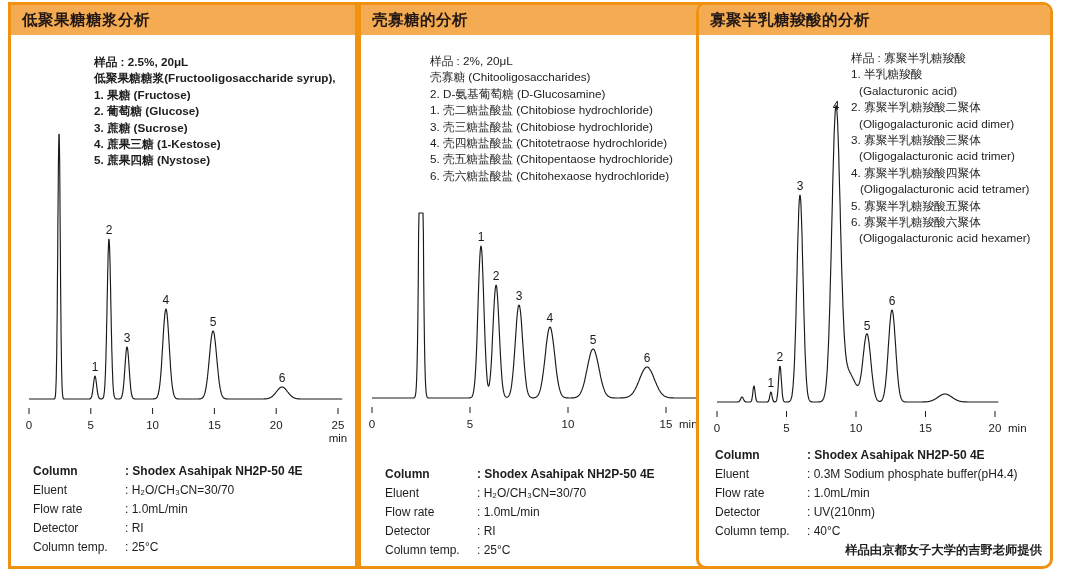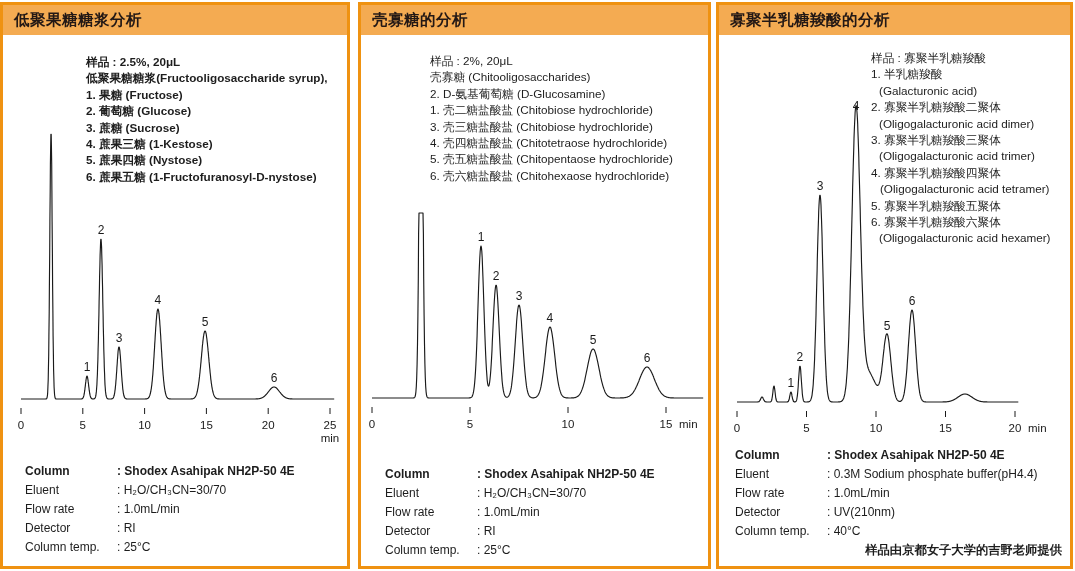--- a/index.html
+++ b/index.html
@@ -29,21 +29,21 @@
   .cond-block{position:absolute;font-size:12px;line-height:18.9px;white-space:nowrap;}
   .cond-row .cond-label{display:inline-block;width:92px;}
   .cond-row.bold{font-weight:bold;}
   .credit{
     position:absolute;font-size:12.3px;font-weight:bold;white-space:nowrap;
   }
 </style>
 </head>
 <body>
 
-<div class="panel" style="left:0;width:344px;">
+<div class="panel" style="left:8px;width:344px;">
   <div class="panel-header">
     <span class="panel-title">低聚果糖糖浆分析</span>
   </div>
   <div class="panel-body">
     <svg class="chart" width="344" height="531" viewBox="0 0 344 531">
         <path d="M18.0 364.0L18.2 364.0L18.5 364.0L18.7 364.0L19.0 364.0L19.2 364.0L19.5 364.0L19.7 364.0L20.0 364.0L20.2 364.0L20.5 364.0L20.7 364.0L21.0 364.0L21.2 364.0L21.5 364.0L21.7 364.0L22.0 364.0L22.2 364.0L22.4 364.0L22.7 364.0L22.9 364.0L23.2 364.0L23.4 364.0L23.7 364.0L23.9 364.0L24.2 364.0L24.4 364.0L24.7 364.0L24.9 364.0L25.2 364.0L25.4 364.0L25.7 364.0L25.9 364.0L26.2 364.0L26.4 364.0L26.7 364.0L26.9 364.0L27.1 364.0L27.4 364.0L27.6 364.0L27.9 364.0L28.1 364.0L28.4 364.0L28.6 364.0L28.9 364.0L29.1 364.0L29.4 364.0L29.6 364.0L29.9 364.0L30.1 364.0L30.4 364.0L30.6 364.0L30.9 364.0L31.1 364.0L31.3 364.0L31.6 364.0L31.8 364.0L32.1 364.0L32.3 364.0L32.6 364.0L32.8 364.0L33.1 364.0L33.3 364.0L33.6 364.0L33.8 364.0L34.1 364.0L34.3 364.0L34.6 364.0L34.8 364.0L35.1 364.0L35.3 364.0L35.6 364.0L35.8 364.0L36.0 364.0L36.3 364.0L36.5 364.0L36.8 364.0L37.0 364.0L37.3 364.0L37.5 364.0L37.8 364.0L38.0 364.0L38.3 364.0L38.5 364.0L38.8 364.0L39.0 364.0L39.3 364.0L39.5 364.0L39.8 364.0L40.0 364.0L40.2 364.0L40.5 364.0L40.7 364.0L41.0 364.0L41.2 364.0L41.5 364.0L41.7 364.0L42.0 364.0L42.2 364.0L42.5 364.0L42.7 364.0L43.0 363.9L43.2 363.9L43.5 363.7L43.7 363.4L44.0 362.9L44.2 361.8L44.5 360.0L44.7 357.1L44.9 352.3L45.2 345.1L45.4 334.7L45.7 320.2L45.9 301.3L46.2 277.6L46.4 249.7L46.7 218.7L46.9 186.6L47.2 155.8L47.4 129.3L47.7 109.7L47.9 99.3L48.2 99.3L48.4 109.7L48.7 129.3L48.9 155.8L49.1 186.6L49.4 218.7L49.6 249.7L49.9 277.6L50.1 301.3L50.4 320.2L50.6 334.7L50.9 345.1L51.1 352.3L51.4 357.1L51.6 360.0L51.9 361.8L52.1 362.9L52.4 363.4L52.6 363.7L52.9 363.9L53.1 363.9L53.3 364.0L53.6 364.0L53.8 364.0L54.1 364.0L54.3 364.0L54.6 364.0L54.8 364.0L55.1 364.0L55.3 364.0L55.6 364.0L55.8 364.0L56.1 364.0L56.3 364.0L56.6 364.0L56.8 364.0L57.1 364.0L57.3 364.0L57.6 364.0L57.8 364.0L58.0 364.0L58.3 364.0L58.5 364.0L58.8 364.0L59.0 364.0L59.3 364.0L59.5 364.0L59.8 364.0L60.0 364.0L60.3 364.0L60.5 364.0L60.8 364.0L61.0 364.0L61.3 364.0L61.5 364.0L61.8 364.0L62.0 364.0L62.2 364.0L62.5 364.0L62.7 364.0L63.0 364.0L63.2 364.0L63.5 364.0L63.7 364.0L64.0 364.0L64.2 364.0L64.5 364.0L64.7 364.0L65.0 364.0L65.2 364.0L65.5 364.0L65.7 364.0L66.0 364.0L66.2 364.0L66.5 364.0L66.7 364.0L66.9 364.0L67.2 364.0L67.4 364.0L67.7 364.0L67.9 364.0L68.2 364.0L68.4 364.0L68.7 364.0L68.9 364.0L69.2 364.0L69.4 364.0L69.7 364.0L69.9 364.0L70.2 364.0L70.4 364.0L70.7 364.0L70.9 364.0L71.1 364.0L71.4 364.0L71.6 364.0L71.9 364.0L72.1 364.0L72.4 364.0L72.6 364.0L72.9 364.0L73.1 364.0L73.4 364.0L73.6 364.0L73.9 364.0L74.1 364.0L74.4 364.0L74.6 364.0L74.9 364.0L75.1 364.0L75.4 364.0L75.6 364.0L75.8 364.0L76.1 364.0L76.3 364.0L76.6 364.0L76.8 364.0L77.1 364.0L77.3 364.0L77.6 364.0L77.8 364.0L78.1 364.0L78.3 364.0L78.6 363.9L78.8 363.9L79.1 363.8L79.3 363.7L79.6 363.5L79.8 363.2L80.0 362.9L80.3 362.4L80.5 361.7L80.8 360.9L81.0 359.8L81.3 358.5L81.5 357.0L81.8 355.2L82.0 353.2L82.3 351.1L82.5 349.0L82.8 346.9L83.0 345.0L83.3 343.3L83.5 342.1L83.8 341.3L84.0 341.0L84.2 341.3L84.5 342.1L84.7 343.3L85.0 345.0L85.2 346.9L85.5 349.0L85.7 351.1L86.0 353.2L86.2 355.2L86.5 357.0L86.7 358.5L87.0 359.8L87.2 360.9L87.5 361.7L87.7 362.4L88.0 362.9L88.2 363.2L88.5 363.5L88.7 363.7L88.9 363.8L89.2 363.9L89.4 363.9L89.7 363.9L89.9 364.0L90.2 364.0L90.4 364.0L90.7 363.9L90.9 363.9L91.2 363.8L91.4 363.7L91.7 363.5L91.9 363.2L92.2 362.8L92.4 362.2L92.7 361.4L92.9 360.2L93.1 358.6L93.4 356.4L93.6 353.5L93.9 349.8L94.1 345.1L94.4 339.3L94.6 332.3L94.9 324.1L95.1 314.6L95.4 304.0L95.6 292.3L95.9 279.8L96.1 267.0L96.4 254.1L96.6 241.7L96.9 230.4L97.1 220.5L97.4 212.6L97.6 207.2L97.8 204.4L98.1 204.4L98.3 207.2L98.6 212.6L98.8 220.5L99.1 230.4L99.3 241.7L99.6 254.1L99.8 267.0L100.1 279.8L100.3 292.3L100.6 304.0L100.8 314.6L101.1 324.1L101.3 332.3L101.6 339.3L101.8 345.1L102.0 349.8L102.3 353.5L102.5 356.4L102.8 358.6L103.0 360.2L103.3 361.4L103.5 362.2L103.8 362.8L104.0 363.2L104.3 363.5L104.5 363.7L104.8 363.8L105.0 363.9L105.3 363.9L105.5 364.0L105.8 364.0L106.0 364.0L106.3 364.0L106.5 364.0L106.7 364.0L107.0 364.0L107.2 364.0L107.5 364.0L107.7 364.0L108.0 364.0L108.2 363.9L108.5 363.9L108.7 363.9L109.0 363.8L109.2 363.7L109.5 363.6L109.7 363.4L110.0 363.2L110.2 362.9L110.5 362.4L110.7 361.9L110.9 361.2L111.2 360.3L111.4 359.1L111.7 357.8L111.9 356.1L112.2 354.1L112.4 351.9L112.7 349.3L112.9 346.4L113.2 343.2L113.4 339.8L113.7 336.2L113.9 332.5L114.2 328.8L114.4 325.2L114.7 321.8L114.9 318.8L115.1 316.2L115.4 314.2L115.6 312.8L115.9 312.1L116.1 312.1L116.4 312.8L116.6 314.2L116.9 316.2L117.1 318.8L117.4 321.8L117.6 325.2L117.9 328.8L118.1 332.5L118.4 336.2L118.6 339.8L118.9 343.2L119.1 346.4L119.4 349.3L119.6 351.9L119.8 354.1L120.1 356.1L120.3 357.8L120.6 359.1L120.8 360.3L121.1 361.2L121.3 361.9L121.6 362.4L121.8 362.9L122.1 363.2L122.3 363.4L122.6 363.6L122.8 363.7L123.1 363.8L123.3 363.9L123.6 363.9L123.8 363.9L124.0 364.0L124.3 364.0L124.5 364.0L124.8 364.0L125.0 364.0L125.3 364.0L125.5 364.0L125.8 364.0L126.0 364.0L126.3 364.0L126.5 364.0L126.8 364.0L127.0 364.0L127.3 364.0L127.5 364.0L127.8 364.0L128.0 364.0L128.3 364.0L128.5 364.0L128.7 364.0L129.0 364.0L129.2 364.0L129.5 364.0L129.7 364.0L130.0 364.0L130.2 364.0L130.5 364.0L130.7 364.0L131.0 364.0L131.2 364.0L131.5 364.0L131.7 364.0L132.0 364.0L132.2 364.0L132.5 364.0L132.7 364.0L132.9 364.0L133.2 364.0L133.4 364.0L133.7 364.0L133.9 364.0L134.2 364.0L134.4 364.0L134.7 364.0L134.9 364.0L135.2 364.0L135.4 364.0L135.7 364.0L135.9 364.0L136.2 364.0L136.4 364.0L136.7 364.0L136.9 364.0L137.2 364.0L137.4 364.0L137.6 364.0L137.9 364.0L138.1 364.0L138.4 364.0L138.6 364.0L138.9 364.0L139.1 364.0L139.4 364.0L139.6 364.0L139.9 364.0L140.1 364.0L140.4 364.0L140.6 364.0L140.9 364.0L141.1 364.0L141.4 364.0L141.6 364.0L141.8 364.0L142.1 364.0L142.3 364.0L142.6 363.9L142.8 363.9L143.1 363.9L143.3 363.9L143.6 363.8L143.8 363.8L144.1 363.7L144.3 363.6L144.6 363.5L144.8 363.4L145.1 363.2L145.3 363.0L145.6 362.7L145.8 362.4L146.0 362.1L146.3 361.6L146.5 361.1L146.8 360.4L147.0 359.6L147.3 358.8L147.5 357.7L147.8 356.5L148.0 355.2L148.3 353.6L148.5 351.8L148.8 349.8L149.0 347.6L149.3 345.2L149.5 342.5L149.8 339.6L150.0 336.4L150.3 333.1L150.5 329.5L150.7 325.7L151.0 321.8L151.2 317.7L151.5 313.6L151.7 309.4L152.0 305.2L152.2 301.1L152.5 297.0L152.7 293.2L153.0 289.5L153.2 286.1L153.5 283.1L153.7 280.4L154.0 278.2L154.2 276.4L154.5 275.1L154.7 274.3L154.9 274.0L155.2 274.3L155.4 275.1L155.7 276.4L155.9 278.2L156.2 280.4L156.4 283.1L156.7 286.1L156.9 289.5L157.2 293.2L157.4 297.0L157.7 301.1L157.9 305.2L158.2 309.4L158.4 313.6L158.7 317.7L158.9 321.8L159.2 325.7L159.4 329.5L159.6 333.1L159.9 336.4L160.1 339.6L160.4 342.5L160.6 345.2L160.9 347.6L161.1 349.8L161.4 351.8L161.6 353.6L161.9 355.2L162.1 356.5L162.4 357.7L162.6 358.8L162.9 359.6L163.1 360.4L163.4 361.1L163.6 361.6L163.8 362.1L164.1 362.4L164.3 362.7L164.6 363.0L164.8 363.2L165.1 363.4L165.3 363.5L165.6 363.6L165.8 363.7L166.1 363.8L166.3 363.8L166.6 363.9L166.8 363.9L167.1 363.9L167.3 363.9L167.6 364.0L167.8 364.0L168.1 364.0L168.3 364.0L168.5 364.0L168.8 364.0L169.0 364.0L169.3 364.0L169.5 364.0L169.8 364.0L170.0 364.0L170.3 364.0L170.5 364.0L170.8 364.0L171.0 364.0L171.3 364.0L171.5 364.0L171.8 364.0L172.0 364.0L172.3 364.0L172.5 364.0L172.7 364.0L173.0 364.0L173.2 364.0L173.5 364.0L173.7 364.0L174.0 364.0L174.2 364.0L174.5 364.0L174.7 364.0L175.0 364.0L175.2 364.0L175.5 364.0L175.7 364.0L176.0 364.0L176.2 364.0L176.5 364.0L176.7 364.0L176.9 364.0L177.2 364.0L177.4 364.0L177.7 364.0L177.9 364.0L178.2 364.0L178.4 364.0L178.7 364.0L178.9 364.0L179.2 364.0L179.4 364.0L179.7 364.0L179.9 364.0L180.2 364.0L180.4 364.0L180.7 364.0L180.9 364.0L181.2 364.0L181.4 364.0L181.6 364.0L181.9 364.0L182.1 364.0L182.4 364.0L182.6 364.0L182.9 364.0L183.1 364.0L183.4 364.0L183.6 364.0L183.9 364.0L184.1 364.0L184.4 364.0L184.6 364.0L184.9 364.0L185.1 364.0L185.4 364.0L185.6 364.0L185.8 364.0L186.1 364.0L186.3 364.0L186.6 364.0L186.8 364.0L187.1 364.0L187.3 364.0L187.6 364.0L187.8 364.0L188.1 363.9L188.3 363.9L188.6 363.9L188.8 363.9L189.1 363.9L189.3 363.8L189.6 363.8L189.8 363.7L190.1 363.6L190.3 363.5L190.5 363.4L190.8 363.3L191.0 363.2L191.3 363.0L191.5 362.8L191.8 362.5L192.0 362.2L192.3 361.9L192.5 361.5L192.8 361.0L193.0 360.5L193.3 359.9L193.5 359.2L193.8 358.4L194.0 357.5L194.3 356.5L194.5 355.4L194.7 354.2L195.0 352.8L195.2 351.3L195.5 349.7L195.7 348.0L196.0 346.1L196.2 344.1L196.5 341.9L196.7 339.7L197.0 337.3L197.2 334.8L197.5 332.2L197.7 329.6L198.0 326.9L198.2 324.1L198.5 321.4L198.7 318.6L199.0 315.9L199.2 313.3L199.4 310.8L199.7 308.4L199.9 306.1L200.2 304.0L200.4 302.1L200.7 300.4L200.9 299.0L201.2 297.8L201.4 296.9L201.7 296.3L201.9 296.0L202.2 296.0L202.4 296.3L202.7 296.9L202.9 297.8L203.2 299.0L203.4 300.4L203.6 302.1L203.9 304.0L204.1 306.1L204.4 308.4L204.6 310.8L204.9 313.3L205.1 315.9L205.4 318.6L205.6 321.4L205.9 324.1L206.1 326.9L206.4 329.6L206.6 332.2L206.9 334.8L207.1 337.3L207.4 339.7L207.6 341.9L207.8 344.1L208.1 346.1L208.3 348.0L208.6 349.7L208.8 351.3L209.1 352.8L209.3 354.2L209.6 355.4L209.8 356.5L210.1 357.5L210.3 358.4L210.6 359.2L210.8 359.9L211.1 360.5L211.3 361.0L211.6 361.5L211.8 361.9L212.1 362.2L212.3 362.5L212.5 362.8L212.8 363.0L213.0 363.2L213.3 363.3L213.5 363.4L213.8 363.5L214.0 363.6L214.3 363.7L214.5 363.8L214.8 363.8L215.0 363.9L215.3 363.9L215.5 363.9L215.8 363.9L216.0 363.9L216.3 364.0L216.5 364.0L216.7 364.0L217.0 364.0L217.2 364.0L217.5 364.0L217.7 364.0L218.0 364.0L218.2 364.0L218.5 364.0L218.7 364.0L219.0 364.0L219.2 364.0L219.5 364.0L219.7 364.0L220.0 364.0L220.2 364.0L220.5 364.0L220.7 364.0L221.0 364.0L221.2 364.0L221.4 364.0L221.7 364.0L221.9 364.0L222.2 364.0L222.4 364.0L222.7 364.0L222.9 364.0L223.2 364.0L223.4 364.0L223.7 364.0L223.9 364.0L224.2 364.0L224.4 364.0L224.7 364.0L224.9 364.0L225.2 364.0L225.4 364.0L225.6 364.0L225.9 364.0L226.1 364.0L226.4 364.0L226.6 364.0L226.9 364.0L227.1 364.0L227.4 364.0L227.6 364.0L227.9 364.0L228.1 364.0L228.4 364.0L228.6 364.0L228.9 364.0L229.1 364.0L229.4 364.0L229.6 364.0L229.9 364.0L230.1 364.0L230.3 364.0L230.6 364.0L230.8 364.0L231.1 364.0L231.3 364.0L231.6 364.0L231.8 364.0L232.1 364.0L232.3 364.0L232.6 364.0L232.8 364.0L233.1 364.0L233.3 364.0L233.6 364.0L233.8 364.0L234.1 364.0L234.3 364.0L234.5 364.0L234.8 364.0L235.0 364.0L235.3 364.0L235.5 364.0L235.8 364.0L236.0 364.0L236.3 364.0L236.5 364.0L236.8 364.0L237.0 364.0L237.3 364.0L237.5 364.0L237.8 364.0L238.0 364.0L238.3 364.0L238.5 364.0L238.7 364.0L239.0 364.0L239.2 364.0L239.5 364.0L239.7 364.0L240.0 364.0L240.2 364.0L240.5 364.0L240.7 364.0L241.0 364.0L241.2 364.0L241.5 364.0L241.7 364.0L242.0 364.0L242.2 364.0L242.5 364.0L242.7 364.0L243.0 364.0L243.2 364.0L243.4 364.0L243.7 364.0L243.9 364.0L244.2 364.0L244.4 364.0L244.7 364.0L244.9 364.0L245.2 364.0L245.4 364.0L245.7 364.0L245.9 364.0L246.2 364.0L246.4 364.0L246.7 364.0L246.9 364.0L247.2 364.0L247.4 364.0L247.6 364.0L247.9 364.0L248.1 364.0L248.4 364.0L248.6 364.0L248.9 364.0L249.1 364.0L249.4 364.0L249.6 364.0L249.9 364.0L250.1 364.0L250.4 364.0L250.6 364.0L250.9 364.0L251.1 364.0L251.4 364.0L251.6 364.0L251.9 364.0L252.1 364.0L252.3 364.0L252.6 364.0L252.8 363.9L253.1 363.9L253.3 363.9L253.6 363.9L253.8 363.9L254.1 363.9L254.3 363.9L254.6 363.8L254.8 363.8L255.1 363.8L255.3 363.8L255.6 363.7L255.8 363.7L256.1 363.7L256.3 363.6L256.5 363.6L256.8 363.5L257.0 363.5L257.3 363.4L257.5 363.4L257.8 363.3L258.0 363.2L258.3 363.1L258.5 363.0L258.8 362.9L259.0 362.8L259.3 362.7L259.5 362.6L259.8 362.4L260.0 362.3L260.3 362.1L260.5 362.0L260.8 361.8L261.0 361.6L261.2 361.4L261.5 361.2L261.7 361.0L262.0 360.8L262.2 360.5L262.5 360.3L262.7 360.0L263.0 359.8L263.2 359.5L263.5 359.2L263.7 358.9L264.0 358.6L264.2 358.3L264.5 358.0L264.7 357.7L265.0 357.4L265.2 357.0L265.4 356.7L265.7 356.4L265.9 356.1L266.2 355.8L266.4 355.4L266.7 355.1L266.9 354.8L267.2 354.5L267.4 354.3L267.7 354.0L267.9 353.7L268.2 353.5L268.4 353.2L268.7 353.0L268.9 352.8L269.2 352.6L269.4 352.5L269.6 352.4L269.9 352.2L270.1 352.1L270.4 352.1L270.6 352.0L270.9 352.0L271.1 352.0L271.4 352.0L271.6 352.1L271.9 352.1L272.1 352.2L272.4 352.4L272.6 352.5L272.9 352.6L273.1 352.8L273.4 353.0L273.6 353.2L273.9 353.5L274.1 353.7L274.3 354.0L274.6 354.3L274.8 354.5L275.1 354.8L275.3 355.1L275.6 355.4L275.8 355.8L276.1 356.1L276.3 356.4L276.6 356.7L276.8 357.0L277.1 357.4L277.3 357.7L277.6 358.0L277.8 358.3L278.1 358.6L278.3 358.9L278.5 359.2L278.8 359.5L279.0 359.8L279.3 360.0L279.5 360.3L279.8 360.5L280.0 360.8L280.3 361.0L280.5 361.2L280.8 361.4L281.0 361.6L281.3 361.8L281.5 362.0L281.8 362.1L282.0 362.3L282.3 362.4L282.5 362.6L282.8 362.7L283.0 362.8L283.2 362.9L283.5 363.0L283.7 363.1L284.0 363.2L284.2 363.3L284.5 363.4L284.7 363.4L285.0 363.5L285.2 363.5L285.5 363.6L285.7 363.6L286.0 363.7L286.2 363.7L286.5 363.7L286.7 363.8L287.0 363.8L287.2 363.8L287.4 363.8L287.7 363.9L287.9 363.9L288.2 363.9L288.4 363.9L288.7 363.9L288.9 363.9L289.2 363.9L289.4 364.0L289.7 364.0L289.9 364.0L290.2 364.0L290.4 364.0L290.7 364.0L290.9 364.0L291.2 364.0L291.4 364.0L291.7 364.0L291.9 364.0L292.1 364.0L292.4 364.0L292.6 364.0L292.9 364.0L293.1 364.0L293.4 364.0L293.6 364.0L293.9 364.0L294.1 364.0L294.4 364.0L294.6 364.0L294.9 364.0L295.1 364.0L295.4 364.0L295.6 364.0L295.9 364.0L296.1 364.0L296.3 364.0L296.6 364.0L296.8 364.0L297.1 364.0L297.3 364.0L297.6 364.0L297.8 364.0L298.1 364.0L298.3 364.0L298.6 364.0L298.8 364.0L299.1 364.0L299.3 364.0L299.6 364.0L299.8 364.0L300.1 364.0L300.3 364.0L300.5 364.0L300.8 364.0L301.0 364.0L301.3 364.0L301.5 364.0L301.8 364.0L302.0 364.0L302.3 364.0L302.5 364.0L302.8 364.0L303.0 364.0L303.3 364.0L303.5 364.0L303.8 364.0L304.0 364.0L304.3 364.0L304.5 364.0L304.8 364.0L305.0 364.0L305.2 364.0L305.5 364.0L305.7 364.0L306.0 364.0L306.2 364.0L306.5 364.0L306.7 364.0L307.0 364.0L307.2 364.0L307.5 364.0L307.7 364.0L308.0 364.0L308.2 364.0L308.5 364.0L308.7 364.0L309.0 364.0L309.2 364.0L309.4 364.0L309.7 364.0L309.9 364.0L310.2 364.0L310.4 364.0L310.7 364.0L310.9 364.0L311.2 364.0L311.4 364.0L311.7 364.0L311.9 364.0L312.2 364.0L312.4 364.0L312.7 364.0L312.9 364.0L313.2 364.0L313.4 364.0L313.7 364.0L313.9 364.0L314.1 364.0L314.4 364.0L314.6 364.0L314.9 364.0L315.1 364.0L315.4 364.0L315.6 364.0L315.9 364.0L316.1 364.0L316.4 364.0L316.6 364.0L316.9 364.0L317.1 364.0L317.4 364.0L317.6 364.0L317.9 364.0L318.1 364.0L318.3 364.0L318.6 364.0L318.8 364.0L319.1 364.0L319.3 364.0L319.6 364.0L319.8 364.0L320.1 364.0L320.3 364.0L320.6 364.0L320.8 364.0L321.1 364.0L321.3 364.0L321.6 364.0L321.8 364.0L322.1 364.0L322.3 364.0L322.6 364.0L322.8 364.0L323.0 364.0L323.3 364.0L323.5 364.0L323.8 364.0L324.0 364.0L324.3 364.0L324.5 364.0L324.8 364.0L325.0 364.0L325.3 364.0L325.5 364.0L325.8 364.0L326.0 364.0L326.3 364.0L326.5 364.0L326.8 364.0L327.0 364.0L327.2 364.0L327.5 364.0L327.7 364.0L328.0 364.0L328.2 364.0L328.5 364.0L328.7 364.0L329.0 364.0L329.2 364.0L329.5 364.0L329.7 364.0L330.0 364.0L330.2 364.0L330.5 364.0L330.7 364.0L331.0 364.0L331.2 364.0" fill="none" stroke="#1a1a1a" stroke-width="1.15" stroke-linejoin="round"></path>
         <line x1="18" x2="18" y1="373" y2="379" stroke="#1a1a1a" stroke-width="1"></line>
         <text x="18" y="394" text-anchor="middle" font-size="11.5" fill="#1a1a1a">0</text>
         <line x1="79.8" x2="79.8" y1="373" y2="379" stroke="#1a1a1a" stroke-width="1"></line>
         <text x="79.8" y="394" text-anchor="middle" font-size="11.5" fill="#1a1a1a">5</text>
@@ -64,21 +64,20 @@
         <text x="271.00919999999996" y="347" text-anchor="middle" font-size="12" fill="#1a1a1a">6</text>
       </svg>
     <div class="sample-block" style="left:83px;top:19px;font-weight:bold;">
         <div>样品 : 2.5%, 20μL</div>
         <div>低聚果糖糖浆(Fructooligosaccharide syrup),</div>
         <div>1. 果糖 (Fructose)</div>
         <div>2. 葡萄糖 (Glucose)</div>
         <div>3. 蔗糖 (Sucrose)</div>
         <div>4. 蔗果三糖 (1-Kestose)</div>
         <div>5. 蔗果四糖 (Nystose)</div>
-        <div>6. 蔗果五糖 (1-Fructofuranosyl-D-nystose)</div>
       </div>
     <div class="cond-block" style="left:22px;top:427px;">
         <div class="cond-row bold"><span class="cond-label">Column</span><span class="cond-value">: Shodex Asahipak NH2P-50 4E</span></div>
         <div class="cond-row"><span class="cond-label">Eluent</span><span class="cond-value">: H₂O/CH₃CN=30/70</span></div>
         <div class="cond-row"><span class="cond-label">Flow rate</span><span class="cond-value">: 1.0mL/min</span></div>
         <div class="cond-row"><span class="cond-label">Detector</span><span class="cond-value">: RI</span></div>
         <div class="cond-row"><span class="cond-label">Column temp.</span><span class="cond-value">: 25°C</span></div>
       </div>
   </div>
 </div>
@@ -119,21 +118,21 @@
     <div class="cond-block" style="left:24px;top:430px;">
         <div class="cond-row bold"><span class="cond-label">Column</span><span class="cond-value">: Shodex Asahipak NH2P-50 4E</span></div>
         <div class="cond-row"><span class="cond-label">Eluent</span><span class="cond-value">: H₂O/CH₃CN=30/70</span></div>
         <div class="cond-row"><span class="cond-label">Flow rate</span><span class="cond-value">: 1.0mL/min</span></div>
         <div class="cond-row"><span class="cond-label">Detector</span><span class="cond-value">: RI</span></div>
         <div class="cond-row"><span class="cond-label">Column temp.</span><span class="cond-value">: 25°C</span></div>
       </div>
   </div>
 </div>
 
-<div class="panel" style="left:716px;width:351px;">
+<div class="panel" style="left:696px;width:351px;border-radius:10px;">
   <div class="panel-header">
     <span class="panel-title">寡聚半乳糖羧酸的分析</span>
   </div>
   <div class="panel-body">
     <svg class="chart" width="351" height="531" viewBox="0 0 351 531">
         <path d="M18.0 367.0L18.3 367.0L18.6 367.0L18.8 367.0L19.1 367.0L19.4 367.0L19.7 367.0L19.9 367.0L20.2 367.0L20.5 367.0L20.8 367.0L21.1 367.0L21.3 367.0L21.6 367.0L21.9 367.0L22.2 367.0L22.4 367.0L22.7 367.0L23.0 367.0L23.3 367.0L23.6 367.0L23.8 367.0L24.1 367.0L24.4 367.0L24.7 367.0L25.0 367.0L25.2 367.0L25.5 367.0L25.8 367.0L26.1 367.0L26.3 367.0L26.6 367.0L26.9 367.0L27.2 367.0L27.5 367.0L27.7 367.0L28.0 367.0L28.3 367.0L28.6 367.0L28.8 367.0L29.1 367.0L29.4 367.0L29.7 367.0L30.0 367.0L30.2 367.0L30.5 367.0L30.8 367.0L31.1 367.0L31.3 367.0L31.6 367.0L31.9 367.0L32.2 367.0L32.5 367.0L32.7 367.0L33.0 367.0L33.3 367.0L33.6 367.0L33.8 367.0L34.1 367.0L34.4 367.0L34.7 367.0L35.0 367.0L35.2 367.0L35.5 367.0L35.8 367.0L36.1 367.0L36.3 367.0L36.6 367.0L36.9 367.0L37.2 367.0L37.5 367.0L37.7 367.0L38.0 367.0L38.3 367.0L38.6 367.0L38.9 366.9L39.1 366.9L39.4 366.8L39.7 366.7L40.0 366.6L40.2 366.3L40.5 366.0L40.8 365.6L41.1 365.1L41.4 364.6L41.6 364.0L41.9 363.4L42.2 362.8L42.5 362.4L42.7 362.1L43.0 362.0L43.3 362.1L43.6 362.4L43.9 362.8L44.1 363.4L44.4 364.0L44.7 364.6L45.0 365.1L45.2 365.6L45.5 366.0L45.8 366.3L46.1 366.6L46.4 366.7L46.6 366.8L46.9 366.9L47.2 366.9L47.5 367.0L47.7 367.0L48.0 367.0L48.3 367.0L48.6 367.0L48.9 367.0L49.1 367.0L49.4 367.0L49.7 367.0L50.0 367.0L50.2 367.0L50.5 367.0L50.8 367.0L51.1 367.0L51.4 366.9L51.6 366.8L51.9 366.6L52.2 366.3L52.5 365.7L52.8 364.8L53.0 363.5L53.3 361.8L53.6 359.7L53.9 357.3L54.1 354.9L54.4 352.9L54.7 351.5L55.0 351.0L55.3 351.5L55.5 352.9L55.8 354.9L56.1 357.3L56.4 359.7L56.6 361.8L56.9 363.5L57.2 364.8L57.5 365.7L57.8 366.3L58.0 366.6L58.3 366.8L58.6 366.9L58.9 367.0L59.1 367.0L59.4 367.0L59.7 367.0L60.0 367.0L60.3 367.0L60.5 367.0L60.8 367.0L61.1 367.0L61.4 367.0L61.6 367.0L61.9 367.0L62.2 367.0L62.5 367.0L62.8 367.0L63.0 367.0L63.3 367.0L63.6 367.0L63.9 367.0L64.1 367.0L64.4 367.0L64.7 367.0L65.0 367.0L65.3 367.0L65.5 367.0L65.8 367.0L66.1 367.0L66.4 367.0L66.7 367.0L66.9 367.0L67.2 367.0L67.5 367.0L67.8 367.0L68.0 367.0L68.3 366.9L68.6 366.9L68.9 366.8L69.2 366.6L69.4 366.2L69.7 365.6L70.0 364.8L70.3 363.8L70.5 362.4L70.8 360.9L71.1 359.5L71.4 358.2L71.7 357.3L71.9 357.0L72.2 357.3L72.5 358.2L72.8 359.5L73.0 360.9L73.3 362.4L73.6 363.8L73.9 364.8L74.2 365.6L74.4 366.2L74.7 366.6L75.0 366.8L75.3 366.9L75.5 366.9L75.8 366.9L76.1 366.9L76.4 366.8L76.7 366.7L76.9 366.5L77.2 366.1L77.5 365.4L77.8 364.4L78.0 363.0L78.3 361.1L78.6 358.5L78.9 355.3L79.2 351.5L79.4 347.3L79.7 343.0L80.0 338.8L80.3 335.2L80.5 332.6L80.8 331.2L81.1 331.2L81.4 332.6L81.7 335.2L81.9 338.8L82.2 343.0L82.5 347.3L82.8 351.5L83.1 355.3L83.3 358.5L83.6 361.1L83.9 363.0L84.2 364.4L84.4 365.4L84.7 366.1L85.0 366.5L85.3 366.7L85.6 366.8L85.8 366.9L86.1 367.0L86.4 367.0L86.7 367.0L86.9 367.0L87.2 367.0L87.5 367.0L87.8 367.0L88.1 367.0L88.3 367.0L88.6 366.9L88.9 366.9L89.2 366.9L89.4 366.8L89.7 366.8L90.0 366.7L90.3 366.5L90.6 366.4L90.8 366.2L91.1 365.9L91.4 365.5L91.7 365.0L91.9 364.4L92.2 363.6L92.5 362.6L92.8 361.3L93.1 359.8L93.3 357.9L93.6 355.6L93.9 352.9L94.2 349.7L94.4 345.9L94.7 341.4L95.0 336.4L95.3 330.5L95.6 324.0L95.8 316.7L96.1 308.6L96.4 299.8L96.7 290.3L97.0 280.2L97.2 269.5L97.5 258.5L97.8 247.2L98.1 235.7L98.3 224.4L98.6 213.4L98.9 202.9L99.2 193.2L99.5 184.3L99.7 176.6L100.0 170.2L100.3 165.3L100.6 161.9L100.8 160.2L101.1 160.2L101.4 161.9L101.7 165.3L102.0 170.2L102.2 176.6L102.5 184.3L102.8 193.2L103.1 202.9L103.3 213.4L103.6 224.4L103.9 235.7L104.2 247.2L104.5 258.5L104.7 269.5L105.0 280.2L105.3 290.3L105.6 299.8L105.8 308.6L106.1 316.7L106.4 324.0L106.7 330.5L107.0 336.4L107.2 341.4L107.5 345.9L107.8 349.7L108.1 352.9L108.3 355.6L108.6 357.9L108.9 359.8L109.2 361.3L109.5 362.6L109.7 363.6L110.0 364.4L110.3 365.0L110.6 365.5L110.9 365.9L111.1 366.2L111.4 366.4L111.7 366.5L112.0 366.7L112.2 366.8L112.5 366.8L112.8 366.9L113.1 366.9L113.4 366.9L113.6 367.0L113.9 367.0L114.2 367.0L114.5 367.0L114.7 367.0L115.0 367.0L115.3 367.0L115.6 367.0L115.9 367.0L116.1 367.0L116.4 367.0L116.7 367.0L117.0 367.0L117.2 367.0L117.5 367.0L117.8 367.0L118.1 367.0L118.4 367.0L118.6 367.0L118.9 367.0L119.2 367.0L119.5 366.9L119.7 366.9L120.0 366.9L120.3 366.9L120.6 366.8L120.9 366.8L121.1 366.7L121.4 366.7L121.7 366.6L122.0 366.5L122.2 366.4L122.5 366.2L122.8 366.0L123.1 365.8L123.4 365.5L123.6 365.1L123.9 364.7L124.2 364.2L124.5 363.6L124.8 362.9L125.0 362.0L125.3 361.0L125.6 359.8L125.9 358.4L126.1 356.8L126.4 355.0L126.7 352.8L127.0 350.4L127.3 347.5L127.5 344.4L127.8 340.8L128.1 336.7L128.4 332.2L128.6 327.2L128.9 321.6L129.2 315.6L129.5 308.9L129.8 301.7L130.0 293.9L130.3 285.5L130.6 276.6L130.9 267.1L131.1 257.1L131.4 246.6L131.7 235.8L132.0 224.5L132.3 213.0L132.5 201.3L132.8 189.4L133.1 177.6L133.4 165.8L133.6 154.2L133.9 143.0L134.2 132.2L134.5 121.9L134.8 112.3L135.0 103.5L135.3 95.5L135.6 88.5L135.9 82.6L136.1 77.8L136.4 74.2L136.7 71.8L137.0 70.7L137.3 70.8L137.5 72.1L137.8 74.7L138.1 78.5L138.4 83.4L138.7 89.3L138.9 96.3L139.2 104.1L139.5 112.7L139.8 121.9L140.0 131.8L140.3 142.0L140.6 152.7L140.9 163.5L141.2 174.4L141.4 185.3L141.7 196.2L142.0 206.8L142.3 217.2L142.5 227.2L142.8 236.9L143.1 246.1L143.4 254.8L143.7 263.0L143.9 270.7L144.2 277.8L144.5 284.3L144.8 290.4L145.0 295.9L145.3 300.9L145.6 305.4L145.9 309.4L146.2 313.0L146.4 316.3L146.7 319.1L147.0 321.6L147.3 323.8L147.5 325.7L147.8 327.4L148.1 328.9L148.4 330.2L148.7 331.3L148.9 332.3L149.2 333.2L149.5 334.0L149.8 334.7L150.0 335.4L150.3 336.0L150.6 336.6L150.9 337.1L151.2 337.7L151.4 338.2L151.7 338.7L152.0 339.3L152.3 339.8L152.6 340.4L152.8 340.9L153.1 341.5L153.4 342.0L153.7 342.6L153.9 343.2L154.2 343.8L154.5 344.4L154.8 345.0L155.1 345.6L155.3 346.1L155.6 346.7L155.9 347.3L156.2 347.8L156.4 348.3L156.7 348.8L157.0 349.2L157.3 349.6L157.6 349.9L157.8 350.2L158.1 350.3L158.4 350.4L158.7 350.4L158.9 350.3L159.2 350.1L159.5 349.8L159.8 349.3L160.1 348.7L160.3 347.9L160.6 347.0L160.9 345.9L161.2 344.6L161.4 343.2L161.7 341.6L162.0 339.9L162.3 337.9L162.6 335.9L162.8 333.6L163.1 331.3L163.4 328.9L163.7 326.3L163.9 323.8L164.2 321.1L164.5 318.5L164.8 315.9L165.1 313.4L165.3 311.0L165.6 308.7L165.9 306.6L166.2 304.7L166.5 303.0L166.7 301.5L167.0 300.4L167.3 299.5L167.6 299.0L167.8 298.8L168.1 298.9L168.4 299.3L168.7 300.1L169.0 301.2L169.2 302.6L169.5 304.2L169.8 306.2L170.1 308.4L170.3 310.7L170.6 313.3L170.9 316.0L171.2 318.8L171.5 321.7L171.7 324.6L172.0 327.5L172.3 330.4L172.6 333.3L172.8 336.1L173.1 338.8L173.4 341.4L173.7 343.9L174.0 346.3L174.2 348.5L174.5 350.5L174.8 352.4L175.1 354.2L175.3 355.8L175.6 357.2L175.9 358.5L176.2 359.7L176.5 360.7L176.7 361.6L177.0 362.4L177.3 363.1L177.6 363.7L177.8 364.3L178.1 364.7L178.4 365.1L178.7 365.4L179.0 365.7L179.2 365.9L179.5 366.1L179.8 366.2L180.1 366.3L180.4 366.4L180.6 366.4L180.9 366.4L181.2 366.3L181.5 366.3L181.7 366.1L182.0 366.0L182.3 365.8L182.6 365.5L182.9 365.2L183.1 364.8L183.4 364.3L183.7 363.7L184.0 362.9L184.2 362.1L184.5 361.1L184.8 360.0L185.1 358.7L185.4 357.2L185.6 355.5L185.9 353.6L186.2 351.4L186.5 349.0L186.7 346.4L187.0 343.6L187.3 340.5L187.6 337.1L187.9 333.6L188.1 329.8L188.4 325.9L188.7 321.8L189.0 317.6L189.2 313.3L189.5 309.1L189.8 304.8L190.1 300.6L190.4 296.6L190.6 292.7L190.9 289.1L191.2 285.8L191.5 282.9L191.7 280.3L192.0 278.3L192.3 276.7L192.6 275.6L192.9 275.1L193.1 275.1L193.4 275.6L193.7 276.7L194.0 278.3L194.3 280.3L194.5 282.9L194.8 285.8L195.1 289.1L195.4 292.7L195.6 296.6L195.9 300.6L196.2 304.8L196.5 309.1L196.8 313.3L197.0 317.6L197.3 321.8L197.6 325.9L197.9 329.8L198.1 333.6L198.4 337.1L198.7 340.5L199.0 343.6L199.3 346.4L199.5 349.0L199.8 351.4L200.1 353.6L200.4 355.5L200.6 357.2L200.9 358.7L201.2 360.0L201.5 361.1L201.8 362.1L202.0 363.0L202.3 363.7L202.6 364.3L202.9 364.8L203.1 365.2L203.4 365.6L203.7 365.9L204.0 366.1L204.3 366.3L204.5 366.4L204.8 366.6L205.1 366.7L205.4 366.7L205.6 366.8L205.9 366.8L206.2 366.9L206.5 366.9L206.8 366.9L207.0 367.0L207.3 367.0L207.6 367.0L207.9 367.0L208.2 367.0L208.4 367.0L208.7 367.0L209.0 367.0L209.3 367.0L209.5 367.0L209.8 367.0L210.1 367.0L210.4 367.0L210.7 367.0L210.9 367.0L211.2 367.0L211.5 367.0L211.8 367.0L212.0 367.0L212.3 367.0L212.6 367.0L212.9 367.0L213.2 367.0L213.4 367.0L213.7 367.0L214.0 367.0L214.3 367.0L214.5 367.0L214.8 367.0L215.1 367.0L215.4 367.0L215.7 367.0L215.9 367.0L216.2 367.0L216.5 367.0L216.8 367.0L217.0 367.0L217.3 367.0L217.6 367.0L217.9 367.0L218.2 367.0L218.4 367.0L218.7 367.0L219.0 367.0L219.3 367.0L219.5 367.0L219.8 367.0L220.1 367.0L220.4 367.0L220.7 367.0L220.9 367.0L221.2 367.0L221.5 367.0L221.8 367.0L222.1 367.0L222.3 367.0L222.6 367.0L222.9 367.0L223.2 367.0L223.4 367.0L223.7 367.0L224.0 366.9L224.3 366.9L224.6 366.9L224.8 366.9L225.1 366.9L225.4 366.9L225.7 366.9L225.9 366.9L226.2 366.9L226.5 366.8L226.8 366.8L227.1 366.8L227.3 366.8L227.6 366.8L227.9 366.7L228.2 366.7L228.4 366.7L228.7 366.6L229.0 366.6L229.3 366.6L229.6 366.5L229.8 366.5L230.1 366.4L230.4 366.3L230.7 366.3L230.9 366.2L231.2 366.2L231.5 366.1L231.8 366.0L232.1 365.9L232.3 365.8L232.6 365.7L232.9 365.6L233.2 365.5L233.4 365.4L233.7 365.3L234.0 365.2L234.3 365.0L234.6 364.9L234.8 364.8L235.1 364.6L235.4 364.5L235.7 364.3L236.0 364.2L236.2 364.0L236.5 363.8L236.8 363.7L237.1 363.5L237.3 363.3L237.6 363.1L237.9 362.9L238.2 362.7L238.5 362.5L238.7 362.3L239.0 362.1L239.3 362.0L239.6 361.8L239.8 361.6L240.1 361.4L240.4 361.2L240.7 361.0L241.0 360.8L241.2 360.7L241.5 360.5L241.8 360.3L242.1 360.2L242.3 360.0L242.6 359.9L242.9 359.7L243.2 359.6L243.5 359.5L243.7 359.4L244.0 359.3L244.3 359.2L244.6 359.2L244.8 359.1L245.1 359.1L245.4 359.0L245.7 359.0L246.0 359.0L246.2 359.0L246.5 359.0L246.8 359.1L247.1 359.1L247.3 359.2L247.6 359.2L247.9 359.3L248.2 359.4L248.5 359.5L248.7 359.6L249.0 359.7L249.3 359.9L249.6 360.0L249.9 360.2L250.1 360.3L250.4 360.5L250.7 360.7L251.0 360.8L251.2 361.0L251.5 361.2L251.8 361.4L252.1 361.6L252.4 361.8L252.6 362.0L252.9 362.1L253.2 362.3L253.5 362.5L253.7 362.7L254.0 362.9L254.3 363.1L254.6 363.3L254.9 363.5L255.1 363.7L255.4 363.8L255.7 364.0L256.0 364.2L256.2 364.3L256.5 364.5L256.8 364.6L257.1 364.8L257.4 364.9L257.6 365.0L257.9 365.2L258.2 365.3L258.5 365.4L258.7 365.5L259.0 365.6L259.3 365.7L259.6 365.8L259.9 365.9L260.1 366.0L260.4 366.1L260.7 366.2L261.0 366.2L261.2 366.3L261.5 366.3L261.8 366.4L262.1 366.5L262.4 366.5L262.6 366.6L262.9 366.6L263.2 366.6L263.5 366.7L263.8 366.7L264.0 366.7L264.3 366.8L264.6 366.8L264.9 366.8L265.1 366.8L265.4 366.8L265.7 366.9L266.0 366.9L266.3 366.9L266.5 366.9L266.8 366.9L267.1 366.9L267.4 366.9L267.6 366.9L267.9 366.9L268.2 367.0L268.5 367.0L268.8 367.0L269.0 367.0L269.3 367.0L269.6 367.0L269.9 367.0L270.1 367.0L270.4 367.0L270.7 367.0L271.0 367.0L271.3 367.0L271.5 367.0L271.8 367.0L272.1 367.0L272.4 367.0L272.6 367.0L272.9 367.0L273.2 367.0L273.5 367.0L273.8 367.0L274.0 367.0L274.3 367.0L274.6 367.0L274.9 367.0L275.1 367.0L275.4 367.0L275.7 367.0L276.0 367.0L276.3 367.0L276.5 367.0L276.8 367.0L277.1 367.0L277.4 367.0L277.7 367.0L277.9 367.0L278.2 367.0L278.5 367.0L278.8 367.0L279.0 367.0L279.3 367.0L279.6 367.0L279.9 367.0L280.2 367.0L280.4 367.0L280.7 367.0L281.0 367.0L281.3 367.0L281.5 367.0L281.8 367.0L282.1 367.0L282.4 367.0L282.7 367.0L282.9 367.0L283.2 367.0L283.5 367.0L283.8 367.0L284.0 367.0L284.3 367.0L284.6 367.0L284.9 367.0L285.2 367.0L285.4 367.0L285.7 367.0L286.0 367.0L286.3 367.0L286.5 367.0L286.8 367.0L287.1 367.0L287.4 367.0L287.7 367.0L287.9 367.0L288.2 367.0L288.5 367.0L288.8 367.0L289.0 367.0L289.3 367.0L289.6 367.0L289.9 367.0L290.2 367.0L290.4 367.0L290.7 367.0L291.0 367.0L291.3 367.0L291.6 367.0L291.8 367.0L292.1 367.0L292.4 367.0L292.7 367.0L292.9 367.0L293.2 367.0L293.5 367.0L293.8 367.0L294.1 367.0L294.3 367.0L294.6 367.0L294.9 367.0L295.2 367.0L295.4 367.0L295.7 367.0L296.0 367.0L296.3 367.0L296.6 367.0L296.8 367.0L297.1 367.0L297.4 367.0L297.7 367.0L297.9 367.0L298.2 367.0L298.5 367.0L298.8 367.0L299.1 367.0L299.3 367.0" fill="none" stroke="#1a1a1a" stroke-width="1.15" stroke-linejoin="round"></path>
         <line x1="18" x2="18" y1="376" y2="382" stroke="#1a1a1a" stroke-width="1"></line>
         <text x="18" y="397" text-anchor="middle" font-size="11.5" fill="#1a1a1a">0</text>
         <line x1="87.5" x2="87.5" y1="376" y2="382" stroke="#1a1a1a" stroke-width="1"></line>
         <text x="87.5" y="397" text-anchor="middle" font-size="11.5" fill="#1a1a1a">5</text>

